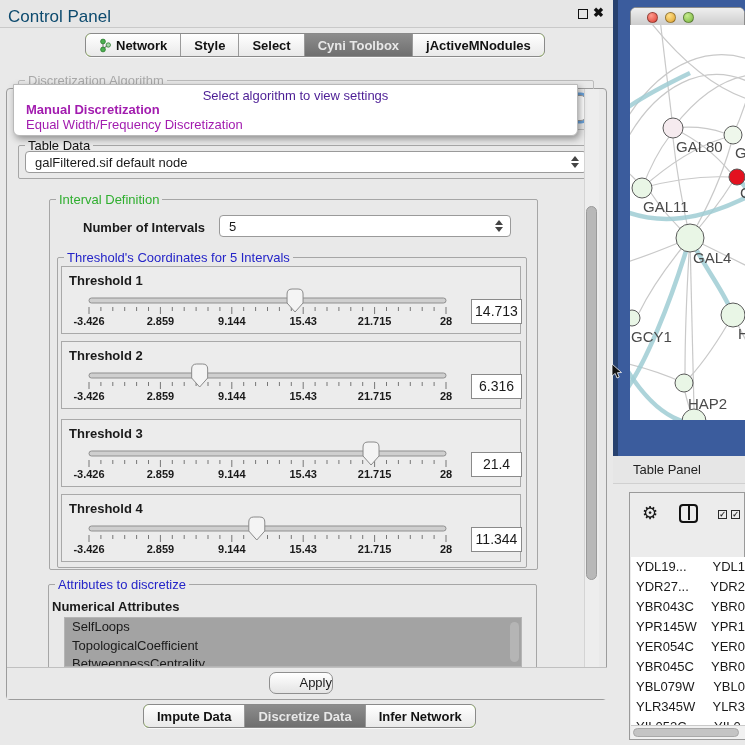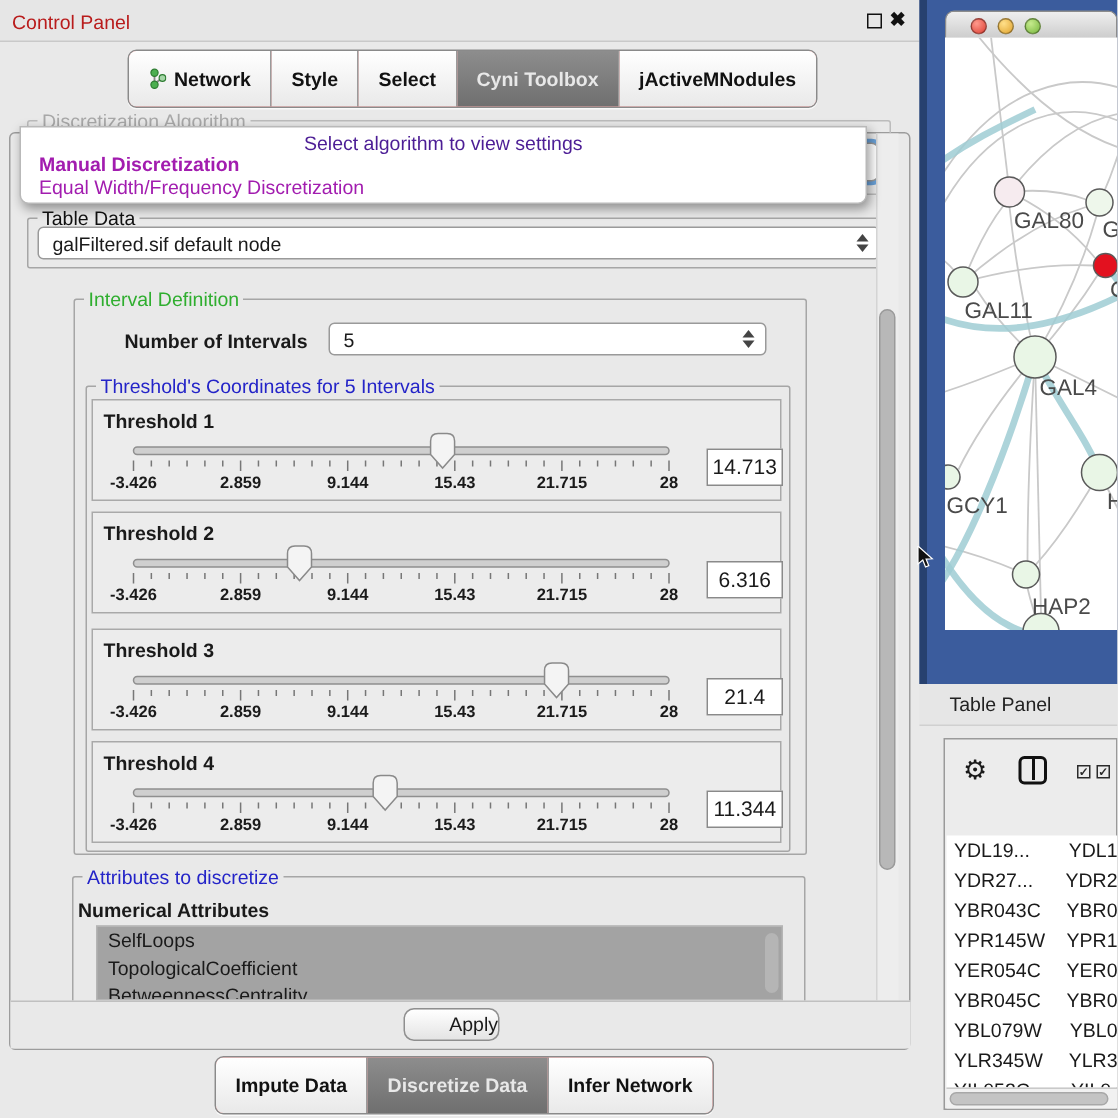--- a/index.html
+++ b/index.html
@@ -6,27 +6,27 @@
   html,body { width:745px; height:745px; }
   body { font-family:"Liberation Sans", sans-serif; font-size:13px; color:#1a1a1a;
          background:#e9e9e9; position:relative; overflow:hidden; }
 
   .abs { position:absolute; }
 
   
   #control-panel { left:0; top:0; width:613px; height:745px; background:#e9e9e9; }
   #cp-titlebar { left:0; top:0; width:613px; height:28px; background:#e6e6e6;
                  border-bottom:1px solid #c9c9c9; }
-  #cp-title { left:8px; top:7px; font-size:13px; color:#b91c1c; }
+  #cp-title { left:8px; top:7px; font-size:17px; color:#0c4a6e; }
   #float-icon { left:578px; top:9px; width:10px; height:10px; border:1.8px solid #111; }
   #close-icon { left:593px; top:5px; font-size:13px; font-weight:bold; color:#111; }
 
   
   .seg-group { display:flex; border:1px solid #8a8a8a; border-radius:6px; overflow:hidden;
-               background:#fca5a5; height:39px; box-shadow:0 1px 0 rgba(255,255,255,.7); }
+               background:#84cc16; height:24px; box-shadow:0 1px 0 rgba(255,255,255,.7); }
   .seg { display:flex; align-items:center; gap:5px; padding:0 13px; font-weight:bold;
          background:linear-gradient(#ffffff,#e9e9e9); color:#111; white-space:nowrap; }
   .seg + .seg { border-left:1px solid #9a9a9a; }
   .seg.sel { background:linear-gradient(#8d8d8d,#6f6f6f); color:#e8e8e8; }
   #top-tabbar { left:85px; top:33px; }
   #bottom-tabbar { left:143px; top:704px; }
 
   
   #content-border { left:6px; top:88px; width:601px; height:612px; border:1px solid #9c9c9c;
                     border-radius:4px; }

